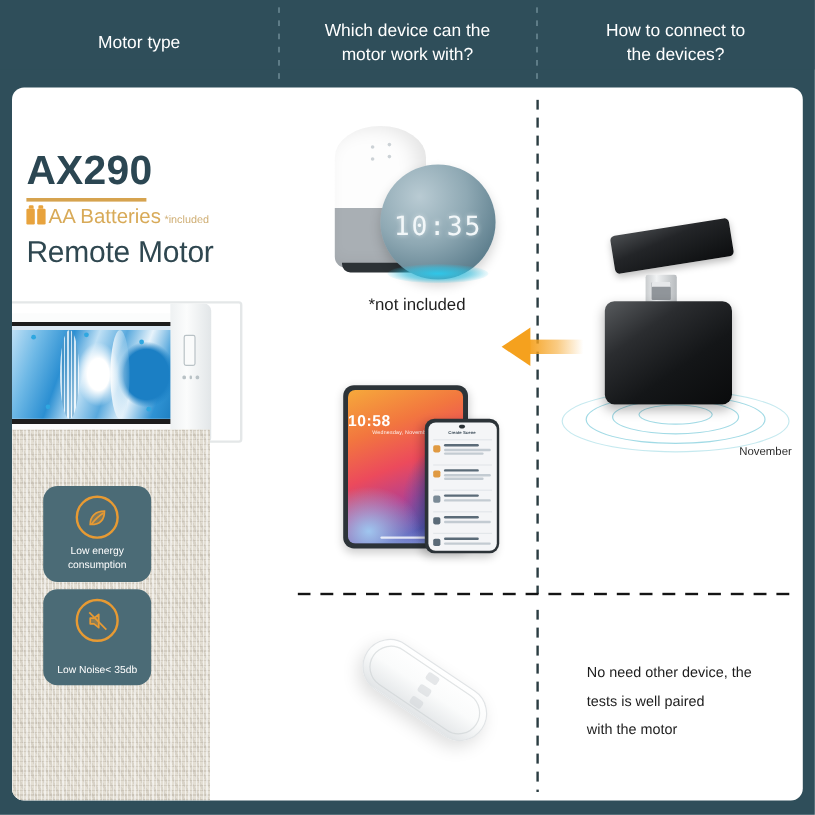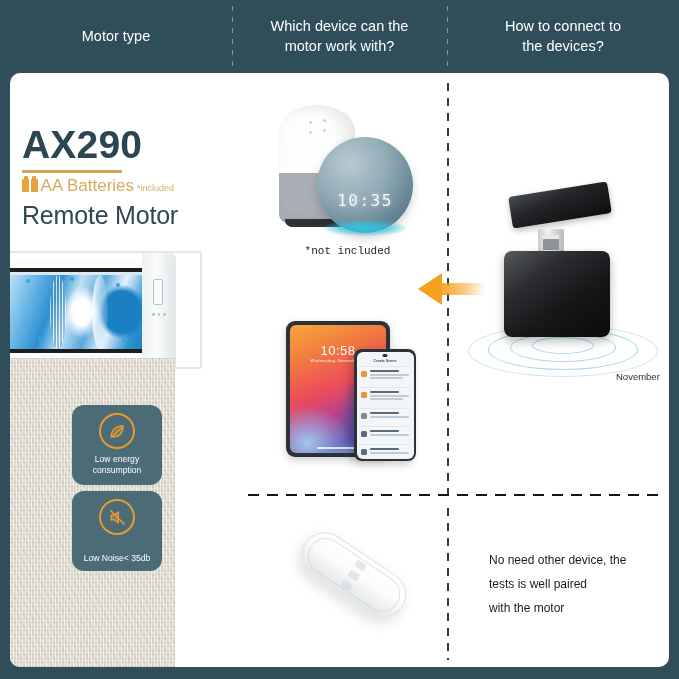--- a/index.html
+++ b/index.html
@@ -55,21 +55,21 @@
   #vdiv-bottom { left: 437px; top: 435px; height: 152px; }
   #hdiv-mid {
     position: absolute; left: 238px; top: 421px; width: 411px; height: 2px;
     background-image: linear-gradient(to right, #141414 0 11px, transparent 11px 19px);
     background-size: 19px 2px;
   }
 
   
   #title-block { position: absolute; left: 12px; top: 52px; }
   #model-name {
-    font-size: 39px; font-weight: bold; color: #2b4652;
+    font-size: 34px; font-weight: bold; color: #2b4652;
     letter-spacing: .2px; line-height: 1;
   }
   #title-rule {
     margin-top: 6px; width: 100px; height: 2.5px; background: #d6a34f;
   }
   #product-name {
     margin-top: 6px; font-size: 25px; color: #2f4750; line-height: 1.05;
     letter-spacing: -.2px;
   }
   #battery-line {
@@ -143,21 +143,21 @@
       repeating-linear-gradient(0deg,  rgba(150,140,125,.22) 0 1px, rgba(0,0,0,0) 1px 4px),
       repeating-linear-gradient(62deg, rgba(120,110,95,.10) 0 2px, rgba(0,0,0,0) 2px 6px);
   }
 
   
   .badge {
     position: absolute; left: 26px; width: 90px; height: 80px;
     background: #4b6b76; border-radius: 12px;
     display: flex; flex-direction: column; align-items: center;
     justify-content: flex-start; padding-top: 8px;
-    color: #ffffff; text-align: center; margin-left: 36px;
+    color: #ffffff; text-align: center;
   }
   #badge-0 { top: 332px; }
   #badge-1 { top: 418px; gap: 13px; }
   #badge-2 { top: 504px; }
   .badge-ring {
     width: 36px; height: 36px; border-radius: 50%;
     border: 2.5px solid #e79a33;
     display: flex; align-items: center; justify-content: center;
     color: #e79a33; font-size: 17px; line-height: 1;
   }
@@ -187,47 +187,46 @@
     box-shadow: 0 5px 10px rgba(0,0,0,.18);
   }
   .spk-dot::after {
     content: ""; position: absolute; left: 6px; bottom: -3px; width: 84px; height: 16px;
     border-radius: 50%;
     background: radial-gradient(ellipse at center, #2fc6e8 0%, rgba(47,198,232,.55) 45%, rgba(47,198,232,0) 75%);
   }
   .spk-time {
     position: absolute; left: 0; right: 0; top: 40px; text-align: center;
     color: #f2f7f9; font-family: "DejaVu Sans Mono", monospace;
-    font-size: 16px; letter-spacing: 1.5px;
+    font-size: 22px; letter-spacing: 1.5px;
     text-shadow: 0 0 4px rgba(255,255,255,.55);
-    margin-top: 14px;
   }
   #not-included {
     position: absolute; left: 255px; top: 172px; width: 165px;
-    text-align: center; font-size: 11px; color: #1f1f1f; font-family: Liberation Mono, monospace;
+    text-align: center; font-size: 14px; color: #1f1f1f;
   }
 
   
   #devices { position: absolute; left: 272px; top: 242px; width: 150px; height: 160px; }
   .tablet {
     position: absolute; left: 4px; top: 6px; width: 104px; height: 136px;
     background: #2c3338; border-radius: 9px; padding: 4px;
     box-shadow: 0 3px 8px rgba(0,0,0,.20);
   }
   .tablet-screen {
     width: 100%; height: 100%; border-radius: 6px; overflow: hidden;
     position: relative;
     background:
       radial-gradient(ellipse 70px 60px at 18% 92%, #9fc6ef 0%, rgba(159,198,239,0) 62%),
       radial-gradient(ellipse 58px 72px at 86% 72%, #3e53a8 0%, rgba(62,83,168,0) 64%),
       linear-gradient(158deg, #f6a93b 0%, #f2763f 26%, #ec4a5c 48%, #b8418c 66%, #5a57b4 84%, #9ec4ef 100%);
   }
   .tab-time {
-    position: absolute; left: 0; right: 0; top: 18px; text-align: center;
-    color: #ffffff; font-size: 13px; font-weight: 400; letter-spacing: .5px;
+    position: absolute; left: 0; right: 0; top: 18px; text-align: left;
+    color: #ffffff; font-size: 13px; font-weight: 700; letter-spacing: .5px;
   }
   .tab-date {
     position: absolute; left: 0; right: 0; top: 33px; text-align: center;
     color: rgba(255,255,255,.92); font-size: 4.4px; letter-spacing: .2px;
   }
   .tab-home {
     position: absolute; left: 50%; transform: translateX(-50%); bottom: 4px;
     width: 42px; height: 2.5px; border-radius: 2px; background: rgba(255,255,255,.8);
   }
   .phone {

